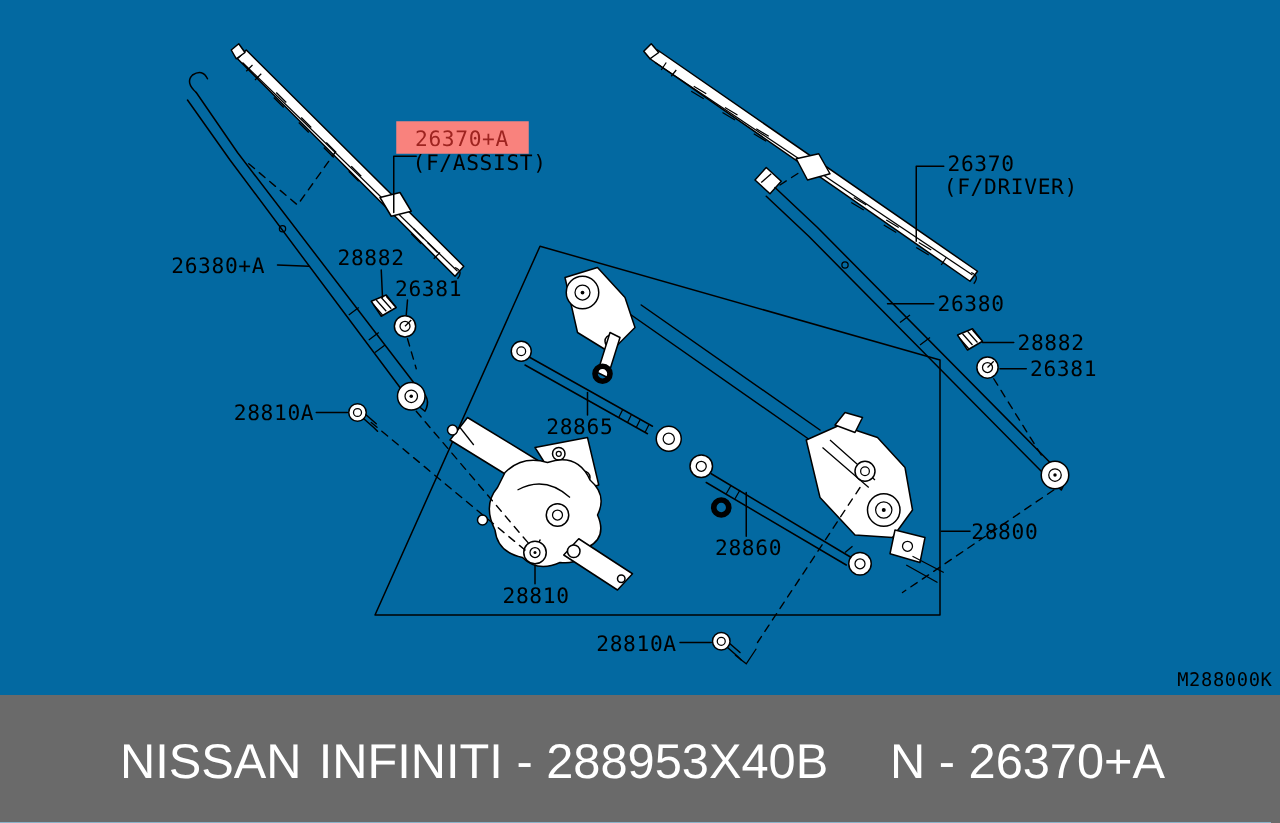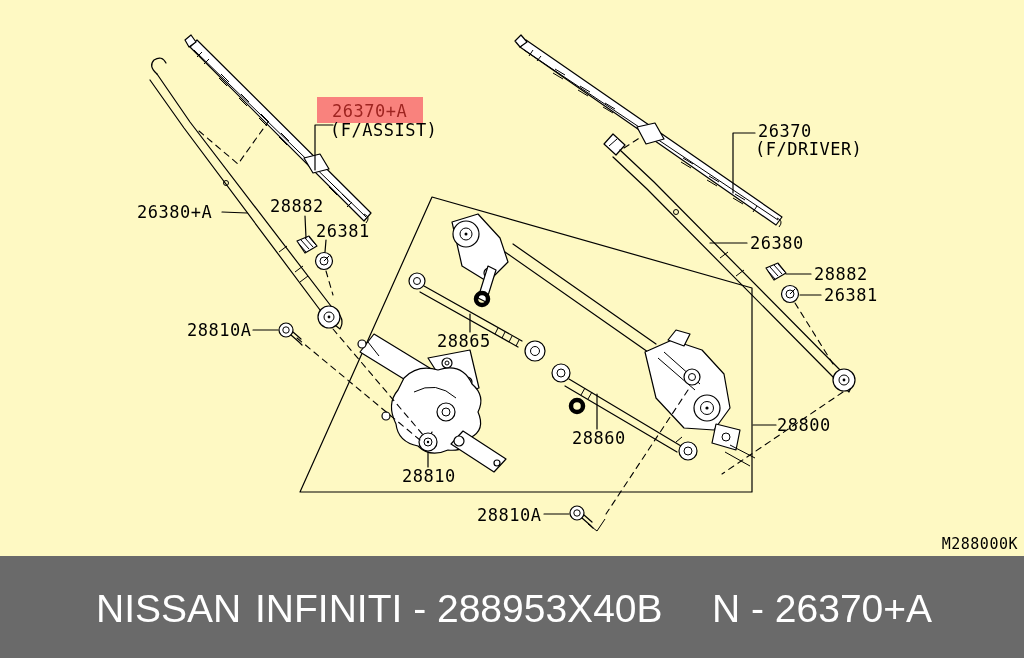--- a/index.html
+++ b/index.html
@@ -1,16 +1,16 @@
 <!DOCTYPE html>
 <html><head>
 <meta charset="utf-8">
 <style>
   html,body{margin:0;padding:0;background:#fff;}
-  .page{position:relative;width:1024px;height:658px;background:#fef9c3;overflow:hidden;}
+  .page{position:relative;width:1024px;height:658px;background:#0369a1;overflow:hidden;}
   svg{display:block;}
   .lbl{font-family:"DejaVu Sans Mono",monospace;font-size:17px;fill:#000;letter-spacing:.5px;}
   .lbl-sm{font-family:"DejaVu Sans Mono",monospace;font-size:15px;fill:#000;letter-spacing:.5px;}
   .hl-text{font-family:"DejaVu Sans Mono",monospace;font-size:17px;letter-spacing:.5px;}
   .banner-text{font-family:"Liberation Sans",sans-serif;font-size:39px;fill:#ffffff;}
   .ln{stroke:#000;stroke-width:1.2;fill:none;stroke-linecap:round;stroke-linejoin:round;}
   .lnw{stroke:#000;stroke-width:1.2;fill:#fff;stroke-linejoin:round;}
   .dash{stroke:#000;stroke-width:1.1;fill:none;stroke-dasharray:6,5;stroke-linecap:round;}
   .thin{stroke:#000;stroke-width:1;fill:none;}
   .thick{stroke:#000;stroke-width:4.5;fill:none;}

